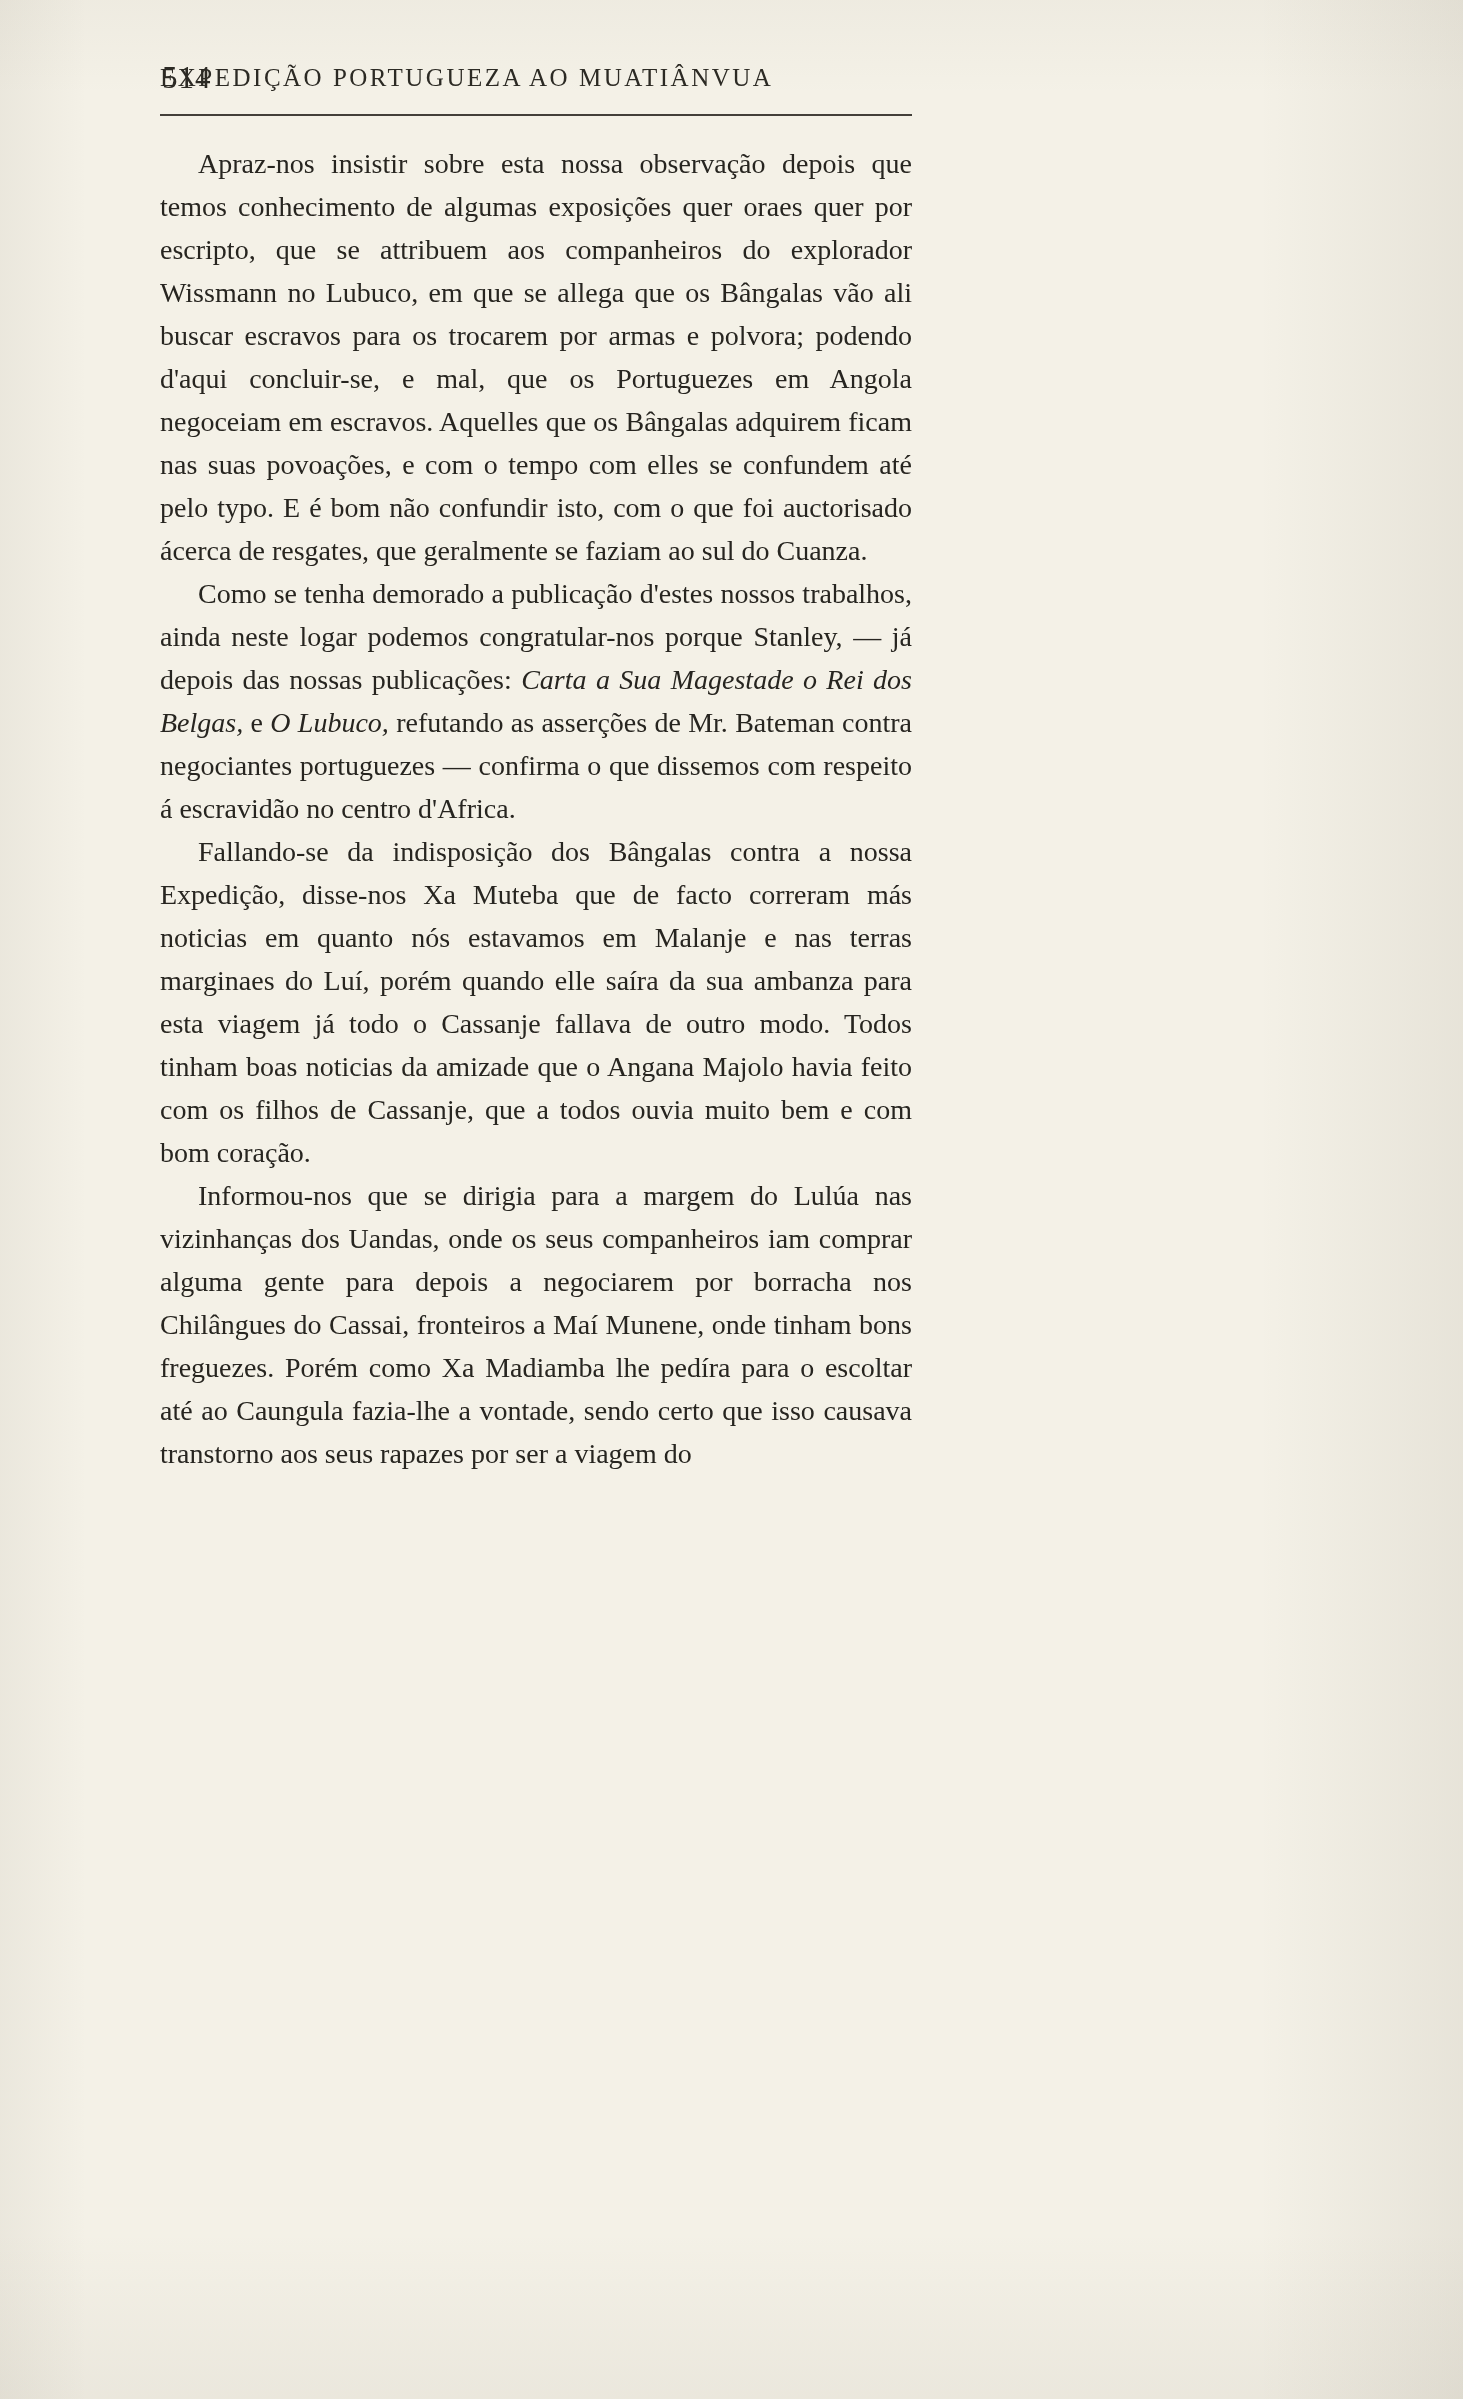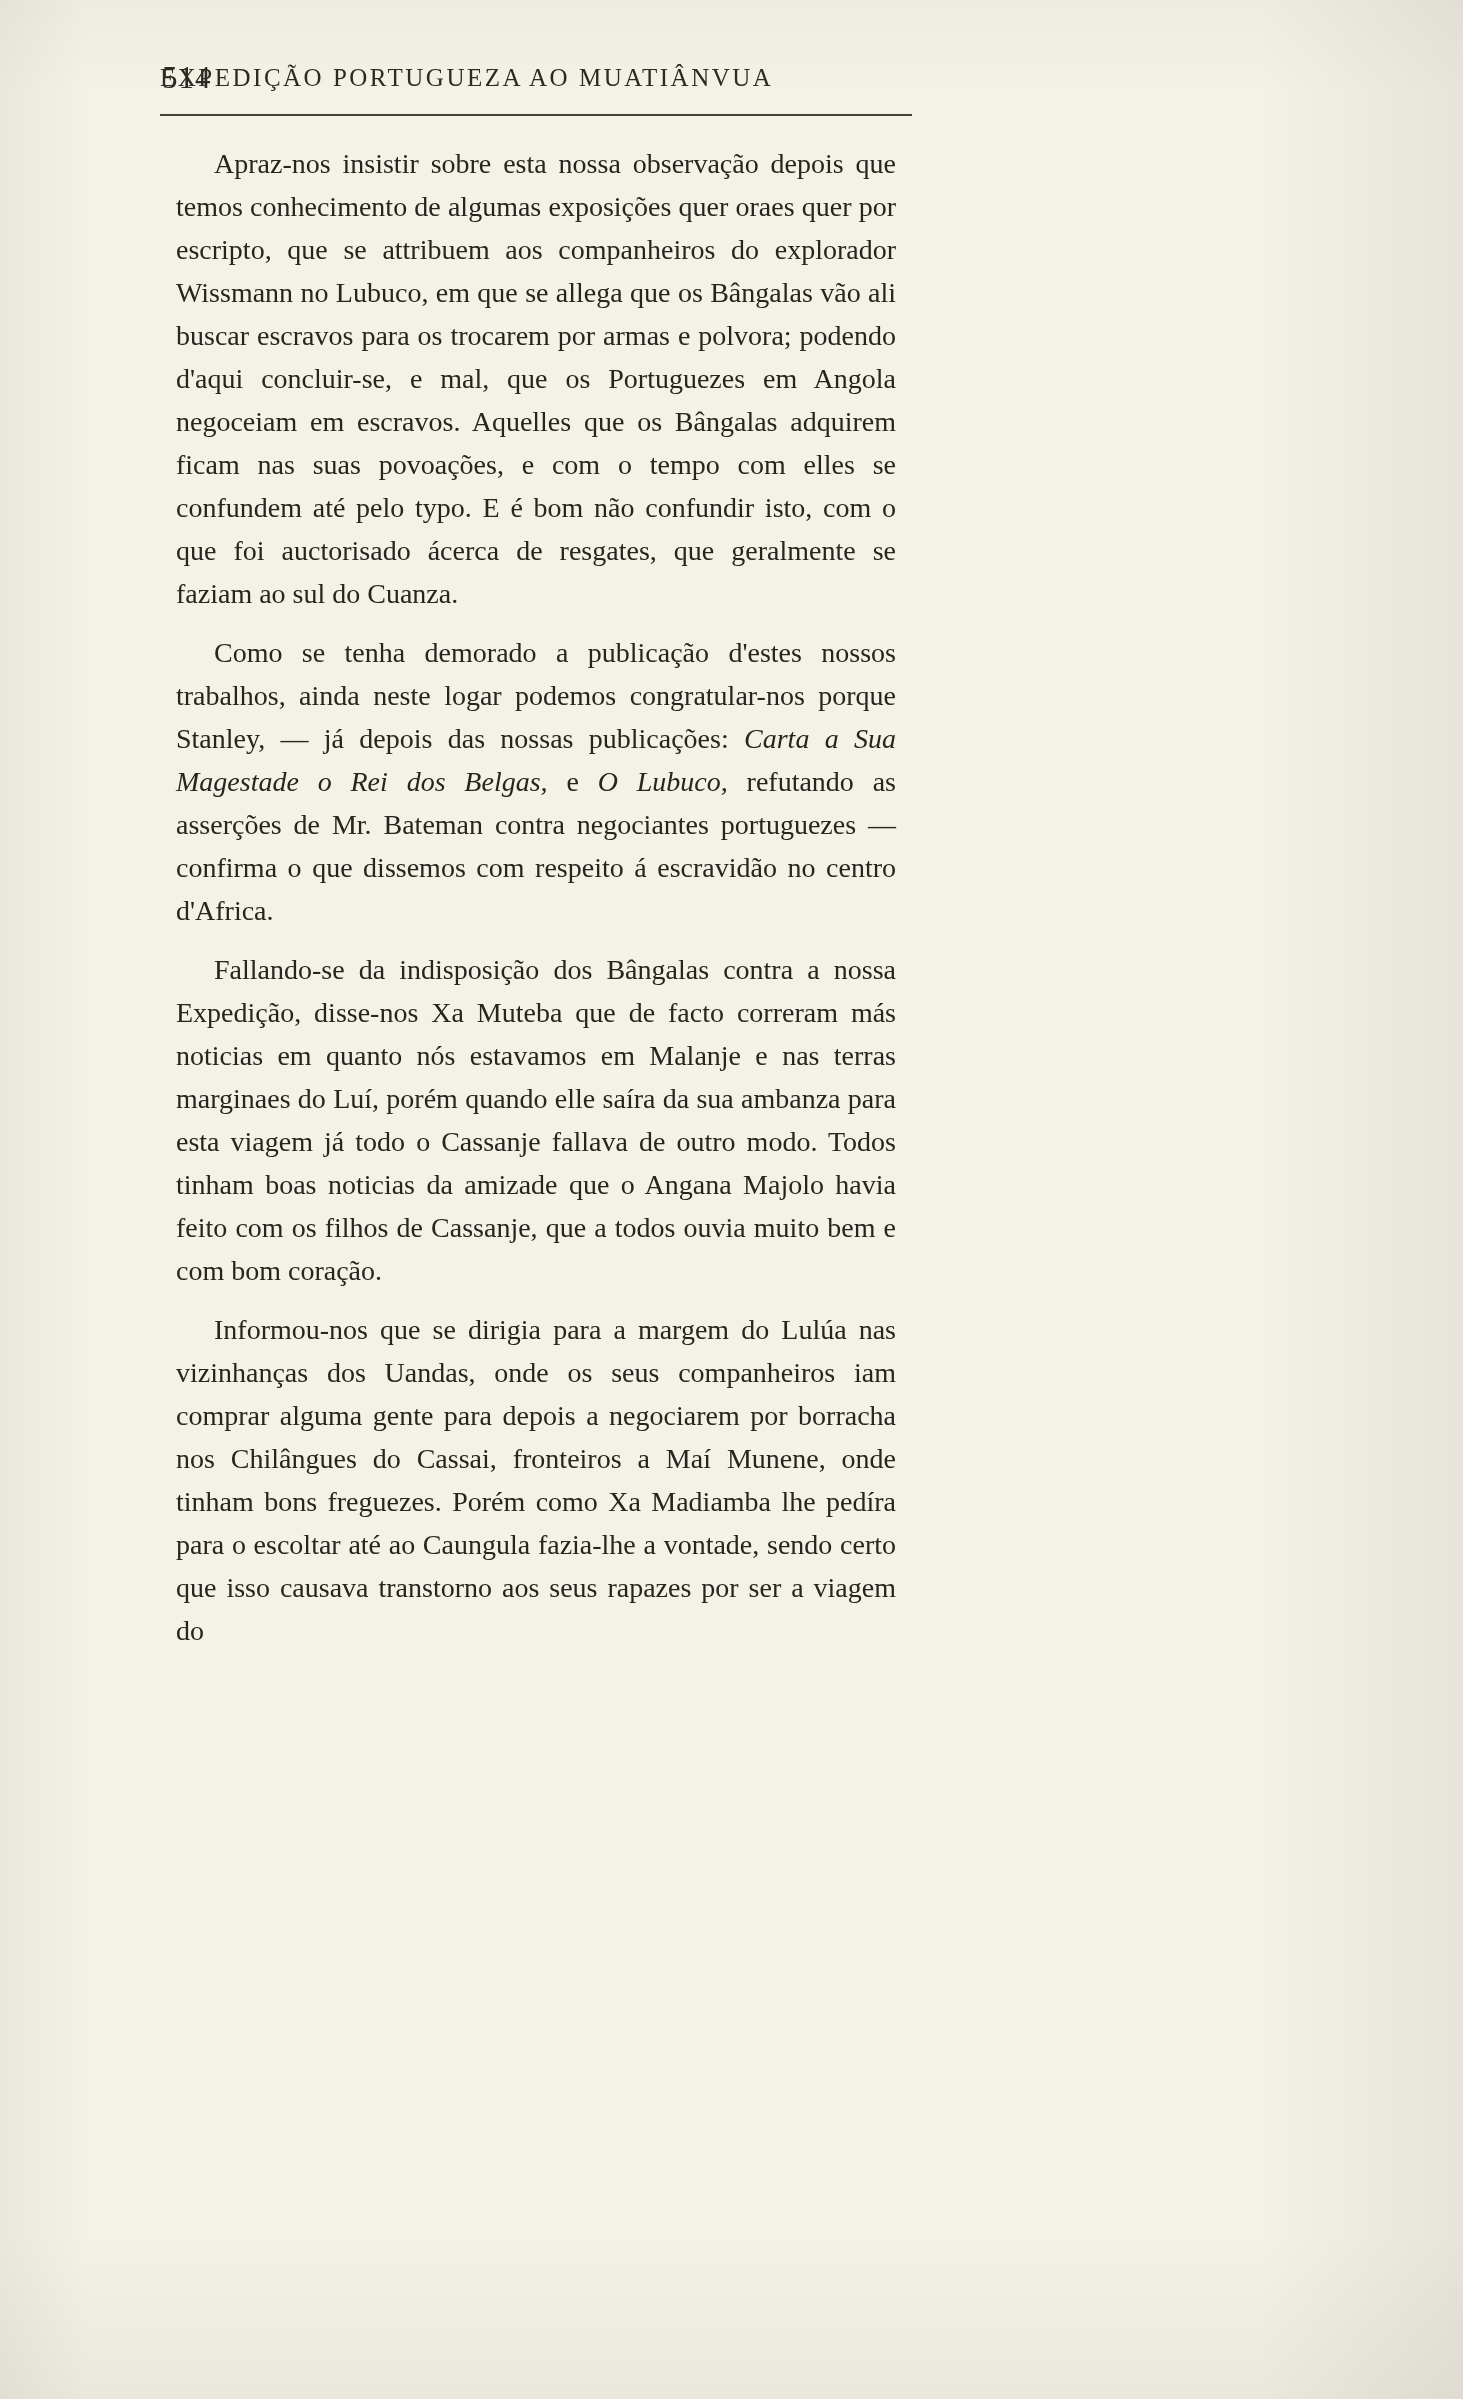--- a/index.html
+++ b/index.html
@@ -54,21 +54,21 @@
     margin: 12px 0 0 0;
     width: 100%;
   }
   .body-text {
     margin-top: 26px;
     font-size: 28px;
     line-height: 43px;
     text-align: justify;
   }
   .body-text p {
-    margin: 16px;
+    margin: 0;
     padding: 0;
     text-indent: 38px;
   }
   .italic {
     font-style: italic;
   }
 </style>
 </head>
 <body>
 

